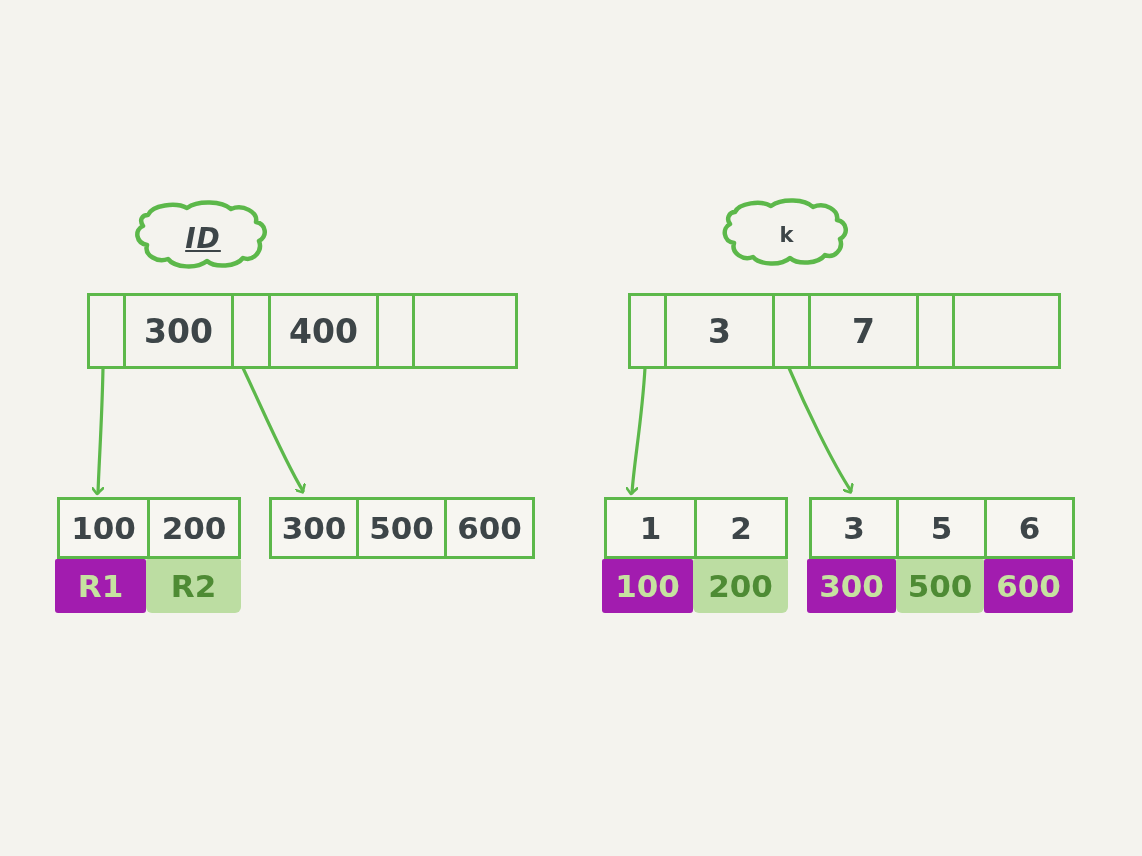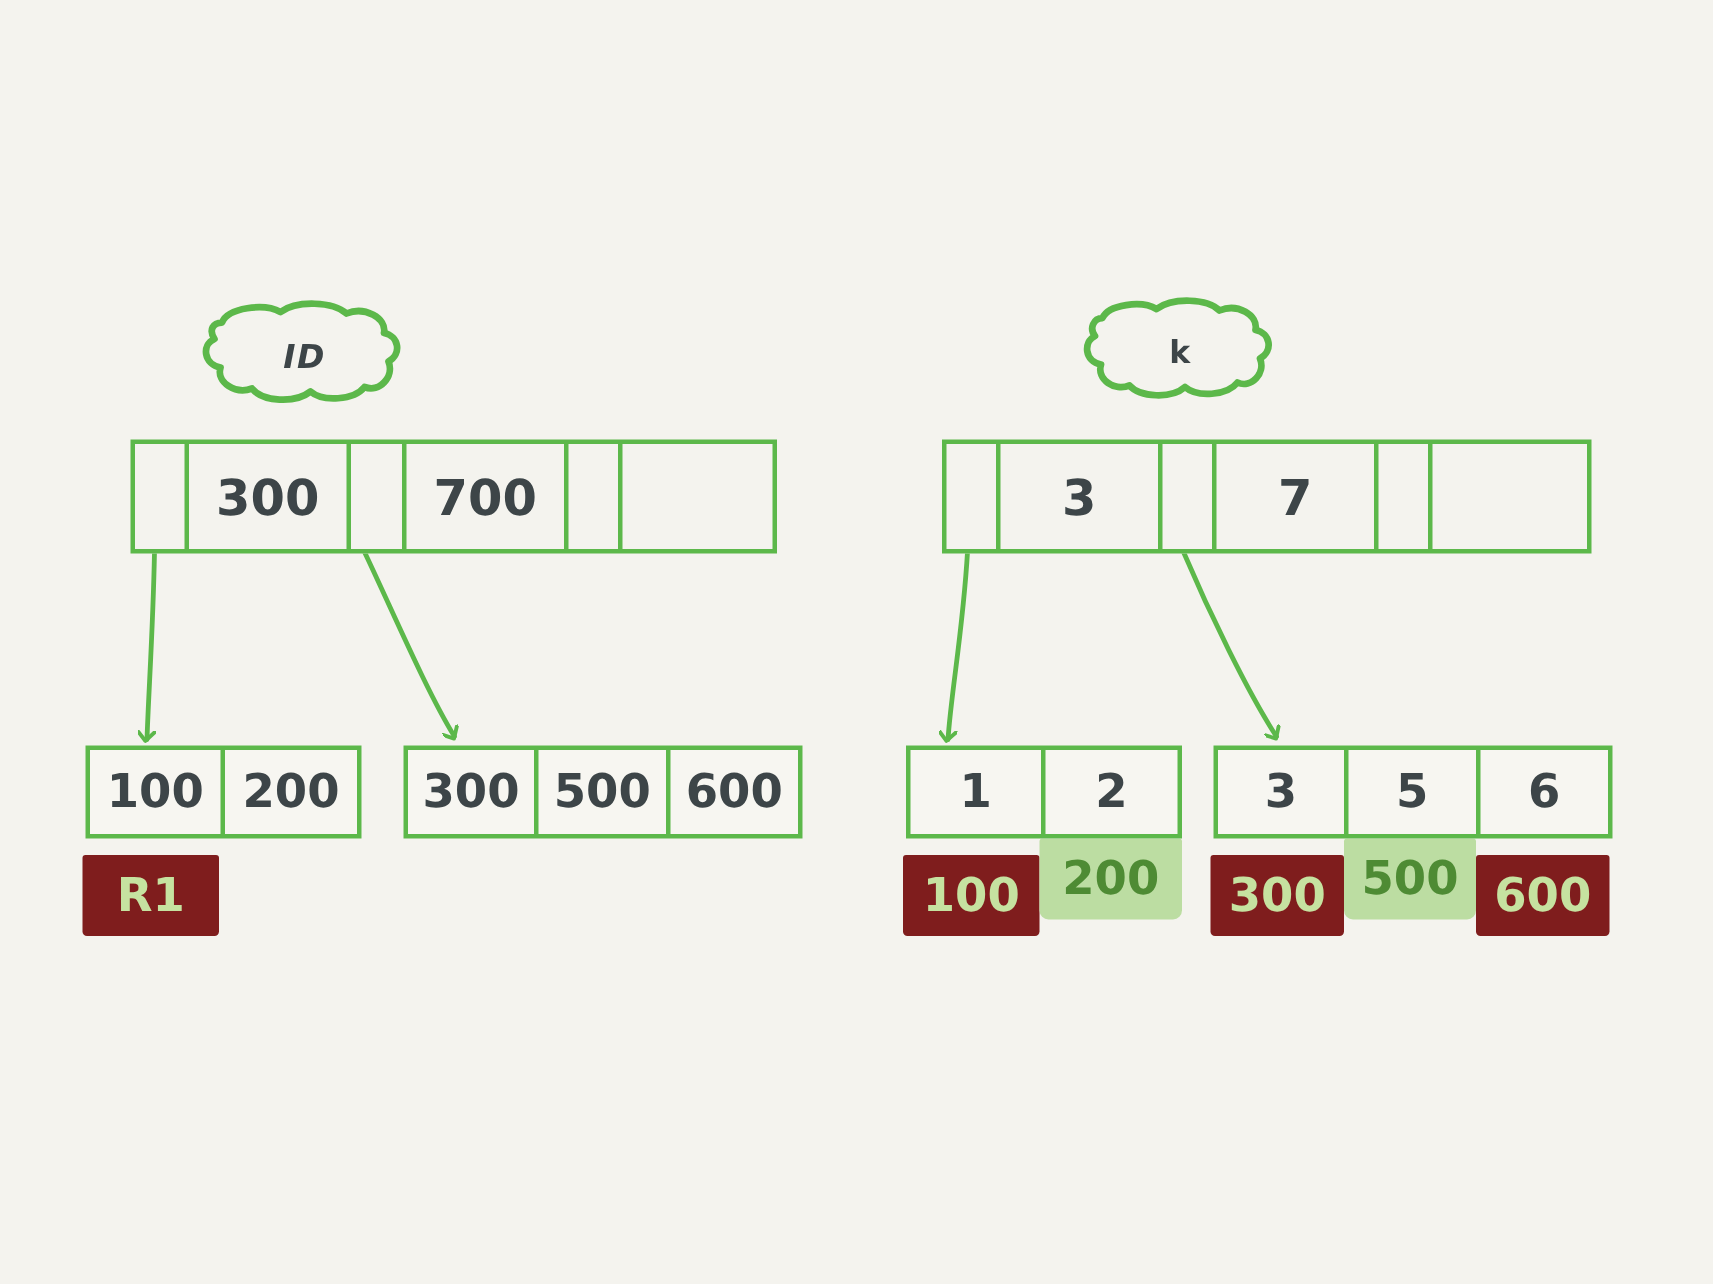--- a/index.html
+++ b/index.html
@@ -36,21 +36,21 @@
     justify-content: center;
   }
   .cloud-label .cloud-text {
     position: relative;
     z-index: 2;
     color: #3d4548;
     font-family: "DejaVu Sans", sans-serif;
     font-weight: 700;
     letter-spacing: 1px;
   }
-  .cloud-id .cloud-text { font-size: 22px; font-style: italic; }
+  .cloud-id .cloud-text { font-size: 28px; font-style: italic; text-decoration: underline; }
   .cloud-k  .cloud-text { font-size: 21px; }
 
   
   .root-node {
     position: absolute;
     display: flex;
     box-sizing: border-box;
     border: 3px solid #5cb84a;
     background: #f4f3ee;
   }
@@ -102,24 +102,23 @@
   .leaf-val-cell {
     display: flex;
     align-items: center;
     justify-content: center;
     height: 54px;
     font-size: 31px;
     font-weight: 600;
     box-sizing: border-box;
   }
   .leaf-val-cell.dark {
-    background: #7f1d1d;
+    background: #a21caf;
     color: #c6e2a0;
     border-radius: 2px 2px 3px 3px;
-    margin-top: 11px;
   }
   .leaf-val-cell.light {
     background: #bcdda2;
     color: #4e8b34;
     border-radius: 2px 2px 6px 6px;
   }
 </style>
 </head>
 <body>
 
@@ -171,32 +170,33 @@
 
     <path d="M 645 368 C 642 420, 634 462, 632 493" fill="none" stroke="#5cb84a" stroke-width="3.2" stroke-linecap="round" marker-end="url(#ah)"></path>
 
     <path d="M 789 368 C 806 408, 832 462, 851 491" fill="none" stroke="#5cb84a" stroke-width="3.2" stroke-linecap="round" marker-end="url(#ah)"></path>
   </svg>
 
   <div class="root-node" style="left:87px; top:293px; width:431px; height:76px;">
     <div class="root-cell ptr" style="width:36px;"></div>
     <div class="root-cell key" style="width:108px;">300</div>
     <div class="root-cell ptr" style="width:37px;"></div>
-    <div class="root-cell key" style="width:108px;">700</div>
+    <div class="root-cell key" style="width:108px;">400</div>
     <div class="root-cell ptr" style="width:36px;"></div>
     <div class="root-cell key last" style="width:100px;"></div>
   </div>
 
   <div class="leaf-group" style="left:57px; top:497px;">
     <div class="leaf-keys" style="width:184px;">
       <div class="leaf-key-cell" style="width:90px;">100</div>
       <div class="leaf-key-cell last" style="width:88px;">200</div>
     </div>
     <div class="leaf-vals" style="margin-left:-2px;">
       <div class="leaf-val-cell dark" style="width:91px;">R1</div>
+      <div class="leaf-val-cell light" style="width:95px;">R2</div>
     </div>
   </div>
 
   <div class="leaf-group" style="left:269px; top:497px;">
     <div class="leaf-keys" style="width:266px;">
       <div class="leaf-key-cell" style="width:87px;">300</div>
       <div class="leaf-key-cell" style="width:88px;">500</div>
       <div class="leaf-key-cell last" style="width:85px;">600</div>
     </div>
   </div>

